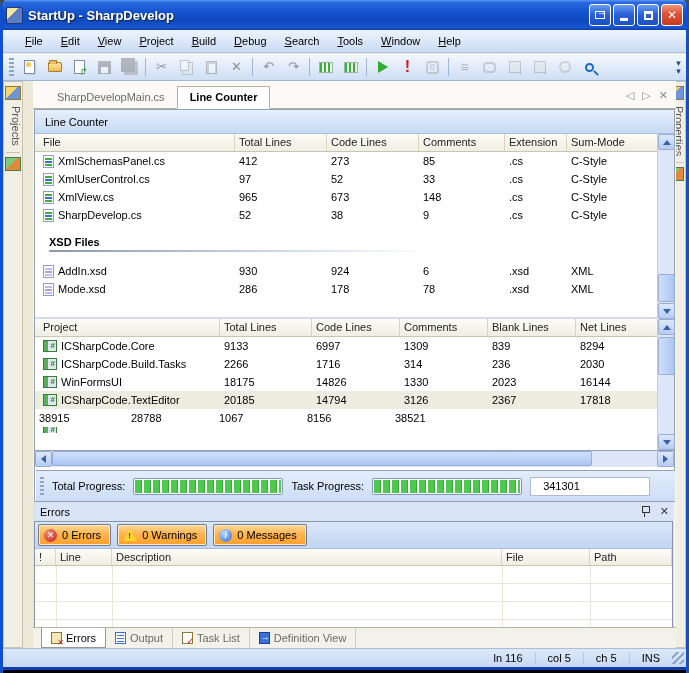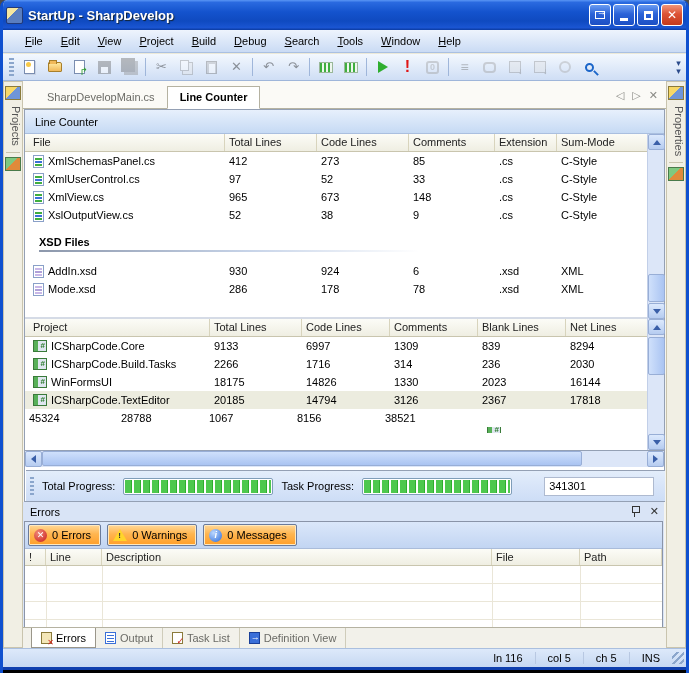--- a/index.html
+++ b/index.html
@@ -69,39 +69,39 @@
   .ic-find::after { content:""; position:absolute; left:6px; top:7px; width:6px; height:2px; background:#1c66c9; transform:rotate(45deg); }
 
   
   .strip { position:absolute; top:81px; width:20px; height:567px; background:#f1efe4; border:1px solid #c9c4ae; }
   .strip.left { left:0; } .strip.right { right:0; }
   .strip .sicon { width:16px; height:14px; margin:4px auto; background:linear-gradient(135deg,#f7d868 0 45%,#6f95d8 45% 100%); border:1px solid #8a7a3a; }
   .strip .sicon.b { background:linear-gradient(135deg,#7fc87f 0 45%,#e08a3a 45% 100%); border-color:#4a7a4a; }
   .vlabel { writing-mode:vertical-rl; color:#555; font-size:11px; margin:6px auto; display:block; text-align:center; width:100%; }
   .strip .sep { height:1px; background:#c9c4ae; margin:4px 2px; }
 
-  .center { position:absolute; left:20px; top:81px; width:643px; height:567px; background:#f5f4ee; }
+  .center { position:absolute; left:30px; top:81px; width:643px; height:567px; background:#f5f4ee; }
 
   
   .doctabs { position:relative; height:28px; background:#fbfaf6; border-bottom:1px solid #b5b2a1; display:flex; align-items:flex-end; padding-left:12px; }
   .dtab { padding:4px 12px 5px; color:#6b6b66; }
   .dtab.active { background:#fff; border:1px solid #b5b2a1; border-bottom:1px solid #fff; font-weight:bold; color:#000; margin-bottom:-1px; }
   .dtab-ctrls { margin-left:auto; display:flex; gap:8px; padding:0 8px 6px; color:#8a8a85; font-size:11px; }
 
   
   .contentbox { position:absolute; left:1px; top:28px; width:641px; height:393px; background:#fff; border:1px solid #94a0b4; }
   .paneheader { height:24px; background:linear-gradient(180deg,#e7f0fc,#c6daf4); border-bottom:1px solid #aabfdf;
     display:flex; align-items:center; padding-left:10px; font-size:11px; }
 
   .tablewrap { position:relative; background:#fff; }
   .t1 { height:185px; border-bottom:2px solid #d5dbe6; }
   .t2 { height:131px; }
   .thead { display:flex; height:18px; background:linear-gradient(180deg,#fcfcf7,#efeee2); border-bottom:1px solid #c9c5ae; }
   .th { padding:2px 4px; border-right:1px solid #d8d4bd; color:#222; }
-  .trow { display:flex; height:18px; align-items:center;justify-content:flex-end; }
+  .trow { display:flex; height:18px; align-items:center; }
   .trow.hl { background:#ececdf; }
   .td { padding:0 4px; white-space:nowrap; overflow:hidden; }
   .td.name { display:flex; align-items:center; gap:4px; }
   
   .t1 .c0{width:200px;padding-left:8px;} .t1 .c1{width:92px;} .t1 .c2{width:92px;} .t1 .c3{width:86px;} .t1 .c4{width:62px;} .t1 .c5{flex:1;border-right:none;}
   
   .t2 .c0{width:185px;padding-left:8px;} .t2 .c1{width:92px;} .t2 .c2{width:88px;} .t2 .c3{width:88px;} .t2 .c4{width:88px;} .t2 .c5{flex:1;border-right:none;}
 
   .groupheader { margin:12px 0 0 14px; font-weight:bold; width:380px; }
   .groupline { margin:2px 0 10px 14px; height:2px; width:380px;
@@ -126,21 +126,21 @@
   .hsb { position:relative; height:17px; background:#dce6f8; border-top:1px solid #94a0b4; display:flex; }
   .hsb .sbthumb-h { height:15px; margin:0; flex:0 0 540px; background:linear-gradient(180deg,#cfe0fb,#aac4f2); border:1px solid #98aed6; border-radius:2px; }
   .hsb .track { flex:1; }
 
   
   .progrow { position:absolute; left:1px; bottom:0; width:639px; height:31px; background:linear-gradient(180deg,#e3edfb,#cdddf6);
     border-top:1px solid #94a0b4; display:flex; align-items:center; gap:8px; padding-left:4px; }
   .pgrip { width:4px; height:18px; background:repeating-linear-gradient(180deg,#8ba6cc 0 2px,transparent 2px 4px); }
   .pbar { width:150px; height:17px; background:#fff; border:1px solid #7f9db9; padding:1px; border-radius:2px; }
   .pfill { height:100%; background:repeating-linear-gradient(90deg,#4ec84e 0 6px,#2fae2f 6px 7px,#ffffff 7px 9px); }
-  .pcount { width:110px; height:19px; background:#fff; border:1px solid #aebad0; padding:2px 4px;margin-left:24px; }
+  .pcount { width:120px; height:19px; background:#fff; border:1px solid #aebad0; padding:2px 12px; }
 
   
   .errpanel { position:absolute; left:0px; top:421px; width:641px; height:146px; background:#d9e4f6; padding:0 1px; }
   .errtitle { height:19px; display:flex; align-items:center; padding:0 4px 0 6px; }
   .errtitle .sp { margin-left:auto; display:flex; gap:10px; color:#333; }
   .pin { width:10px; height:12px; position:relative; }
   .pin::before { content:""; position:absolute; left:2px; top:1px; width:6px; height:5px; border:1px solid #333; }
   .pin::after { content:""; position:absolute; left:4px; top:7px; width:1px; height:5px; background:#333; }
   .errbody { position:absolute; left:1px; top:19px; width:639px; height:127px; background:#fff; border:1px solid #8a94a8; }
   .errbtns { height:27px; background:linear-gradient(180deg,#dbe7fa,#c2d5f2); display:flex; align-items:center; gap:6px; padding-left:3px; border-bottom:1px solid #aabcda; }
@@ -366,21 +366,21 @@
             </span>
           <span class="td c1">965</span>
           <span class="td c2">673</span>
           <span class="td c3">148</span>
           <span class="td c4">.cs</span>
           <span class="td c5">C-Style</span>
         </div>
         <div class="trow">
           <span class="td name c0">
               <span class="fic"></span>
-              <span>XslOutputView.cs</span>
+              <span>SharpDevelop.cs</span>
             </span>
           <span class="td c1">52</span>
           <span class="td c2">38</span>
           <span class="td c3">9</span>
           <span class="td c4">.cs</span>
           <span class="td c5">C-Style</span>
         </div>
 
         <div class="groupheader">XSD Files</div>
         <div class="groupline"></div>
@@ -467,21 +467,21 @@
               <span class="pic"></span>
               <span>ICSharpCode.TextEditor</span>
             </span>
           <span class="td c1">20185</span>
           <span class="td c2">14794</span>
           <span class="td c3">3126</span>
           <span class="td c4">2367</span>
           <span class="td c5">17818</span>
         </div>
         <div class="trow">
-          <span class="td c1">45324</span>
+          <span class="td c1">38915</span>
           <span class="td c2">28788</span>
           <span class="td c3">1067</span>
           <span class="td c4">8156</span>
           <span class="td c5">38521</span>
         </div>
         <div class="trow" style="height:6px;overflow:hidden;">
           <span class="td name c0">
               <span class="pic"></span>
             </span>
         </div>

